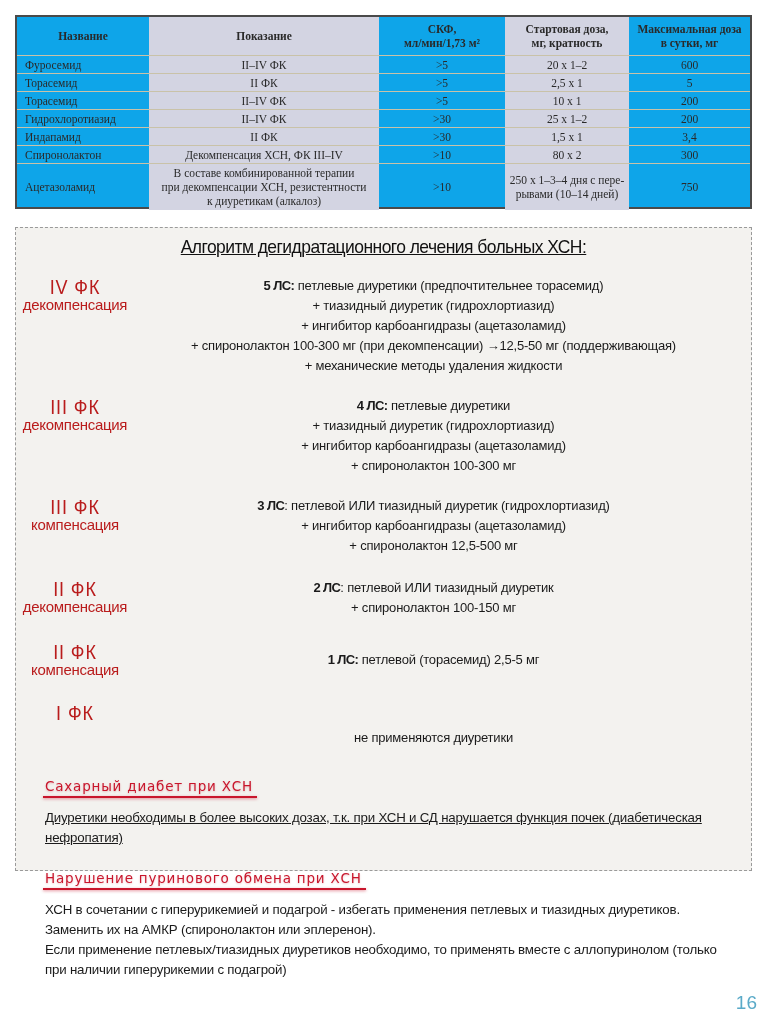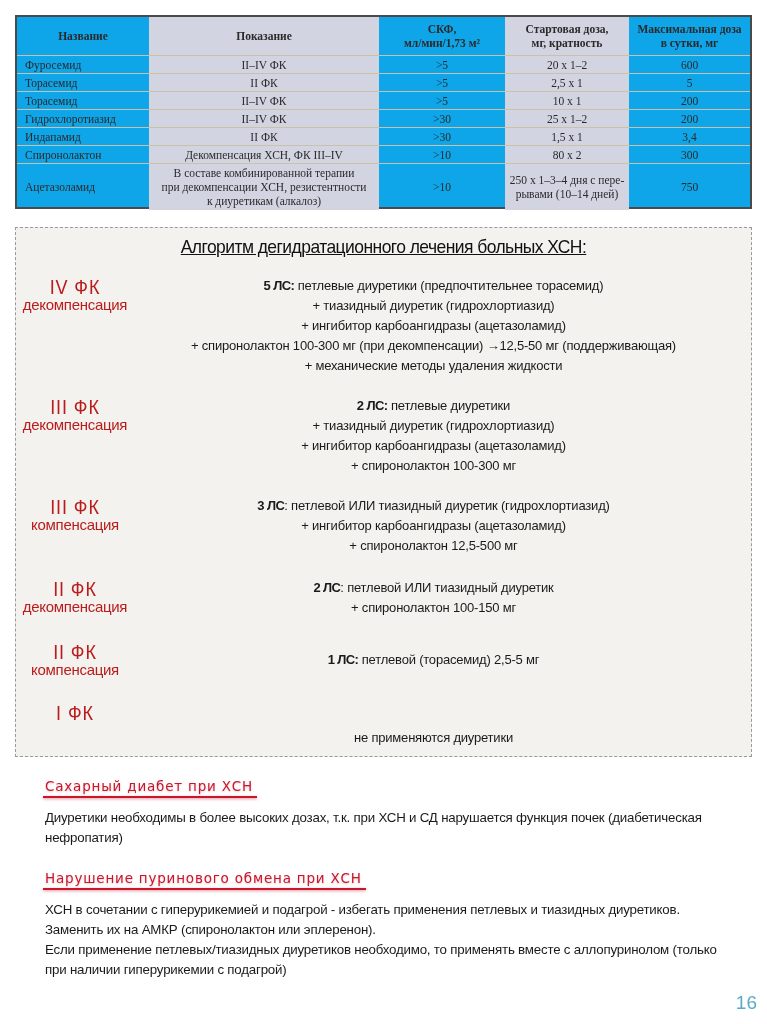--- a/index.html
+++ b/index.html
@@ -28,21 +28,21 @@
   table.drugs tr.tall td { height:46px; line-height:14px; }
   table.drugs .shade { background:#d3d4e2; }
   table.drugs col.c1 { width:132px; }
   table.drugs col.c2 { width:230px; }
   table.drugs col.c3 { width:126px; }
   table.drugs col.c4 { width:124px; }
   table.drugs col.c5 { width:121px; }
 
   
   .algo {
-    position:absolute; left:15px; top:227px; width:737px; height:530px;
+    position:absolute; left:15px; top:227px; width:737px; height:644px;
     border:1.5px dashed #9a9a9a; background:#f3f2ef; box-sizing:border-box;
   }
   .algo-title {
     position:absolute; left:0; right:0; top:8px; text-align:center;
     font-family:"Liberation Sans", sans-serif; font-size:19px; letter-spacing:-0.6px;
     text-decoration:underline; color:#111; transform:scaleX(0.92);
   }
   .stage { position:absolute; left:0; width:100%; }
   .stage .fk {
     position:absolute; left:0; width:118px; text-align:center; color:#b91c1c;
@@ -180,21 +180,21 @@
       <div>+ механические методы удаления жидкости</div>
     </div>
   </div>
 
   <div class="stage" style="top:168px;">
     <div class="fk">
       <span class="lvl">III ФК</span>
       <span class="sub">декомпенсация</span>
     </div>
     <div class="body">
-      <div><b>2 ЛС:</b> <span>петлевые диуретики</span></div>
+      <div><b>4 ЛС:</b> <span>петлевые диуретики</span></div>
       <div>+ тиазидный диуретик (гидрохлортиазид)</div>
       <div>+ ингибитор карбоангидразы (ацетазоламид)</div>
       <div>+ спиронолактон 100-300 мг</div>
     </div>
   </div>
 
   <div class="stage" style="top:268px;">
     <div class="fk">
       <span class="lvl">III ФК</span>
       <span class="sub">компенсация</span>
@@ -231,21 +231,21 @@
     <div class="fk">
       <span class="lvl">I ФК</span>
     </div>
     <div class="body" style="top:2px;margin-top:24px;">
       <div>не применяются диуретики</div>
     </div>
   </div>
 </div>
 
 <div class="sec-head" style="top:778px;text-align:right;">Сахарный диабет при ХСН</div>
-<div class="sec-text" style="top:808px;">Диуретики необходимы в более высоких дозах, т.к. при ХСН и СД нарушается функция почек (диабетическая нефропатия)</div>
+<div class="sec-text" style="top:808px;text-decoration:underline;">Диуретики необходимы в более высоких дозах, т.к. при ХСН и СД нарушается функция почек (диабетическая нефропатия)</div>
 
 <div class="sec-head" style="top:870px;">Нарушение пуринового обмена при ХСН</div>
 <div class="sec-text" style="top:900px;">
   <div>ХСН в сочетании с гиперурикемией и подагрой - избегать применения петлевых и тиазидных диуретиков. Заменить их на АМКР (спиронолактон или эплеренон).</div>
   <div>Если применение петлевых/тиазидных диуретиков необходимо, то применять вместе с аллопуринолом (только при наличии гиперурикемии с подагрой)</div>
 </div>
 
 <div class="page-num">16</div>
 
 </body></html>

